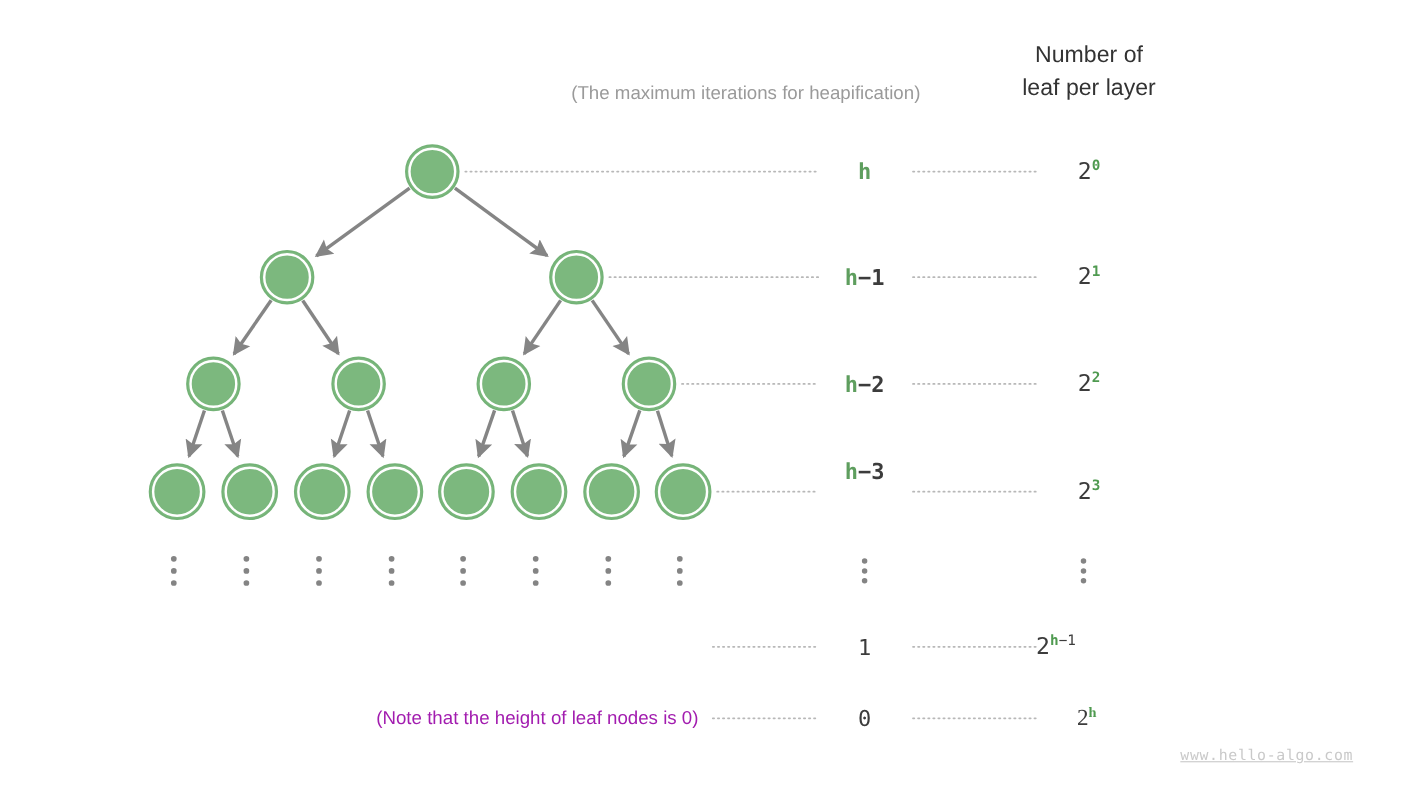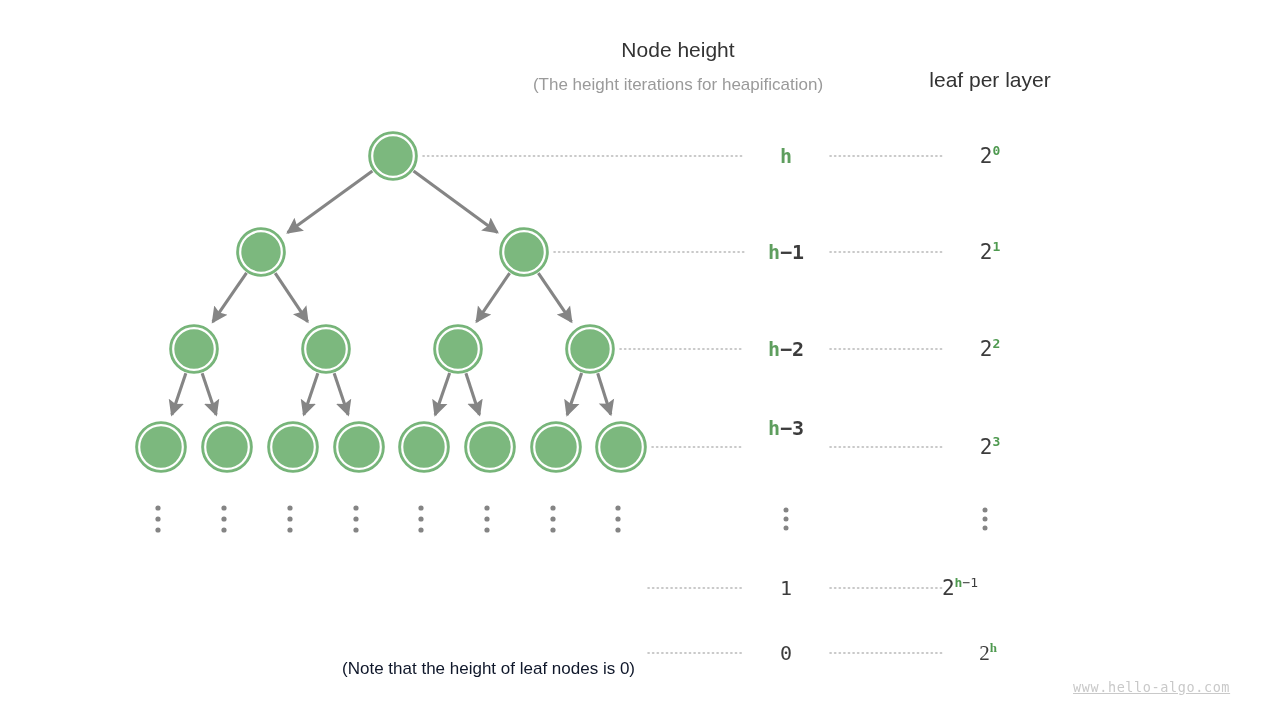--- a/index.html
+++ b/index.html
@@ -72,26 +72,25 @@
   .power sup {
     font-size: 0.62em;
     vertical-align: super;
     line-height: 0;
   }
   .power sup .g { color: #4f9a50; font-weight: bold; }
 
   
   .note {
     font-size: 17px;
-    color: #0f172a;
+    color: #a21caf;
     white-space: nowrap;
     text-align: right;
     transform: translateY(-50%);
     font-family: "Liberation Sans", sans-serif;
-    margin-top: 16px;
   }
 
   
   .watermark {
     font-family: "DejaVu Sans Mono", monospace;
     font-size: 13.5px;
     color: #c9c9c9;
     letter-spacing: 0.6px;
     white-space: nowrap;
   }
@@ -266,24 +265,24 @@
           <circle cx="553" cy="530" r="2.6" fill="#848484"></circle>
         </g>
         <g>
           <circle cx="618" cy="508" r="2.6" fill="#848484"></circle>
           <circle cx="618" cy="519" r="2.6" fill="#848484"></circle>
           <circle cx="618" cy="530" r="2.6" fill="#848484"></circle>
         </g>
       </g>
     </svg>
 
-  <div class="abs hdr-main" style="left:578px; top:38px; width:200px;">Node height</div>
-
-  <div class="abs hdr-sub" style="left:428px; top:75px; width:500px;">(The height iterations for heapification)</div>
-
+
+  <div class="abs hdr-sub" style="left:428px; top:75px; width:500px;">(The maximum iterations for heapification)</div>
+
+  <div class="abs hdr-main" style="left:890px; top:38px; width:200px;">Number of</div>
 
   <div class="abs hdr-main" style="left:890px; top:68px; width:200px;">leaf per layer</div>
 
   <div class="abs height-label" style="left:786px; top:156px;">
     <span class="g">h</span><span></span>
   </div>
   <div class="abs height-label" style="left:786px; top:252px;">
     <span class="g">h</span><span>−1</span>
   </div>
   <div class="abs height-label" style="left:786px; top:349px;">

